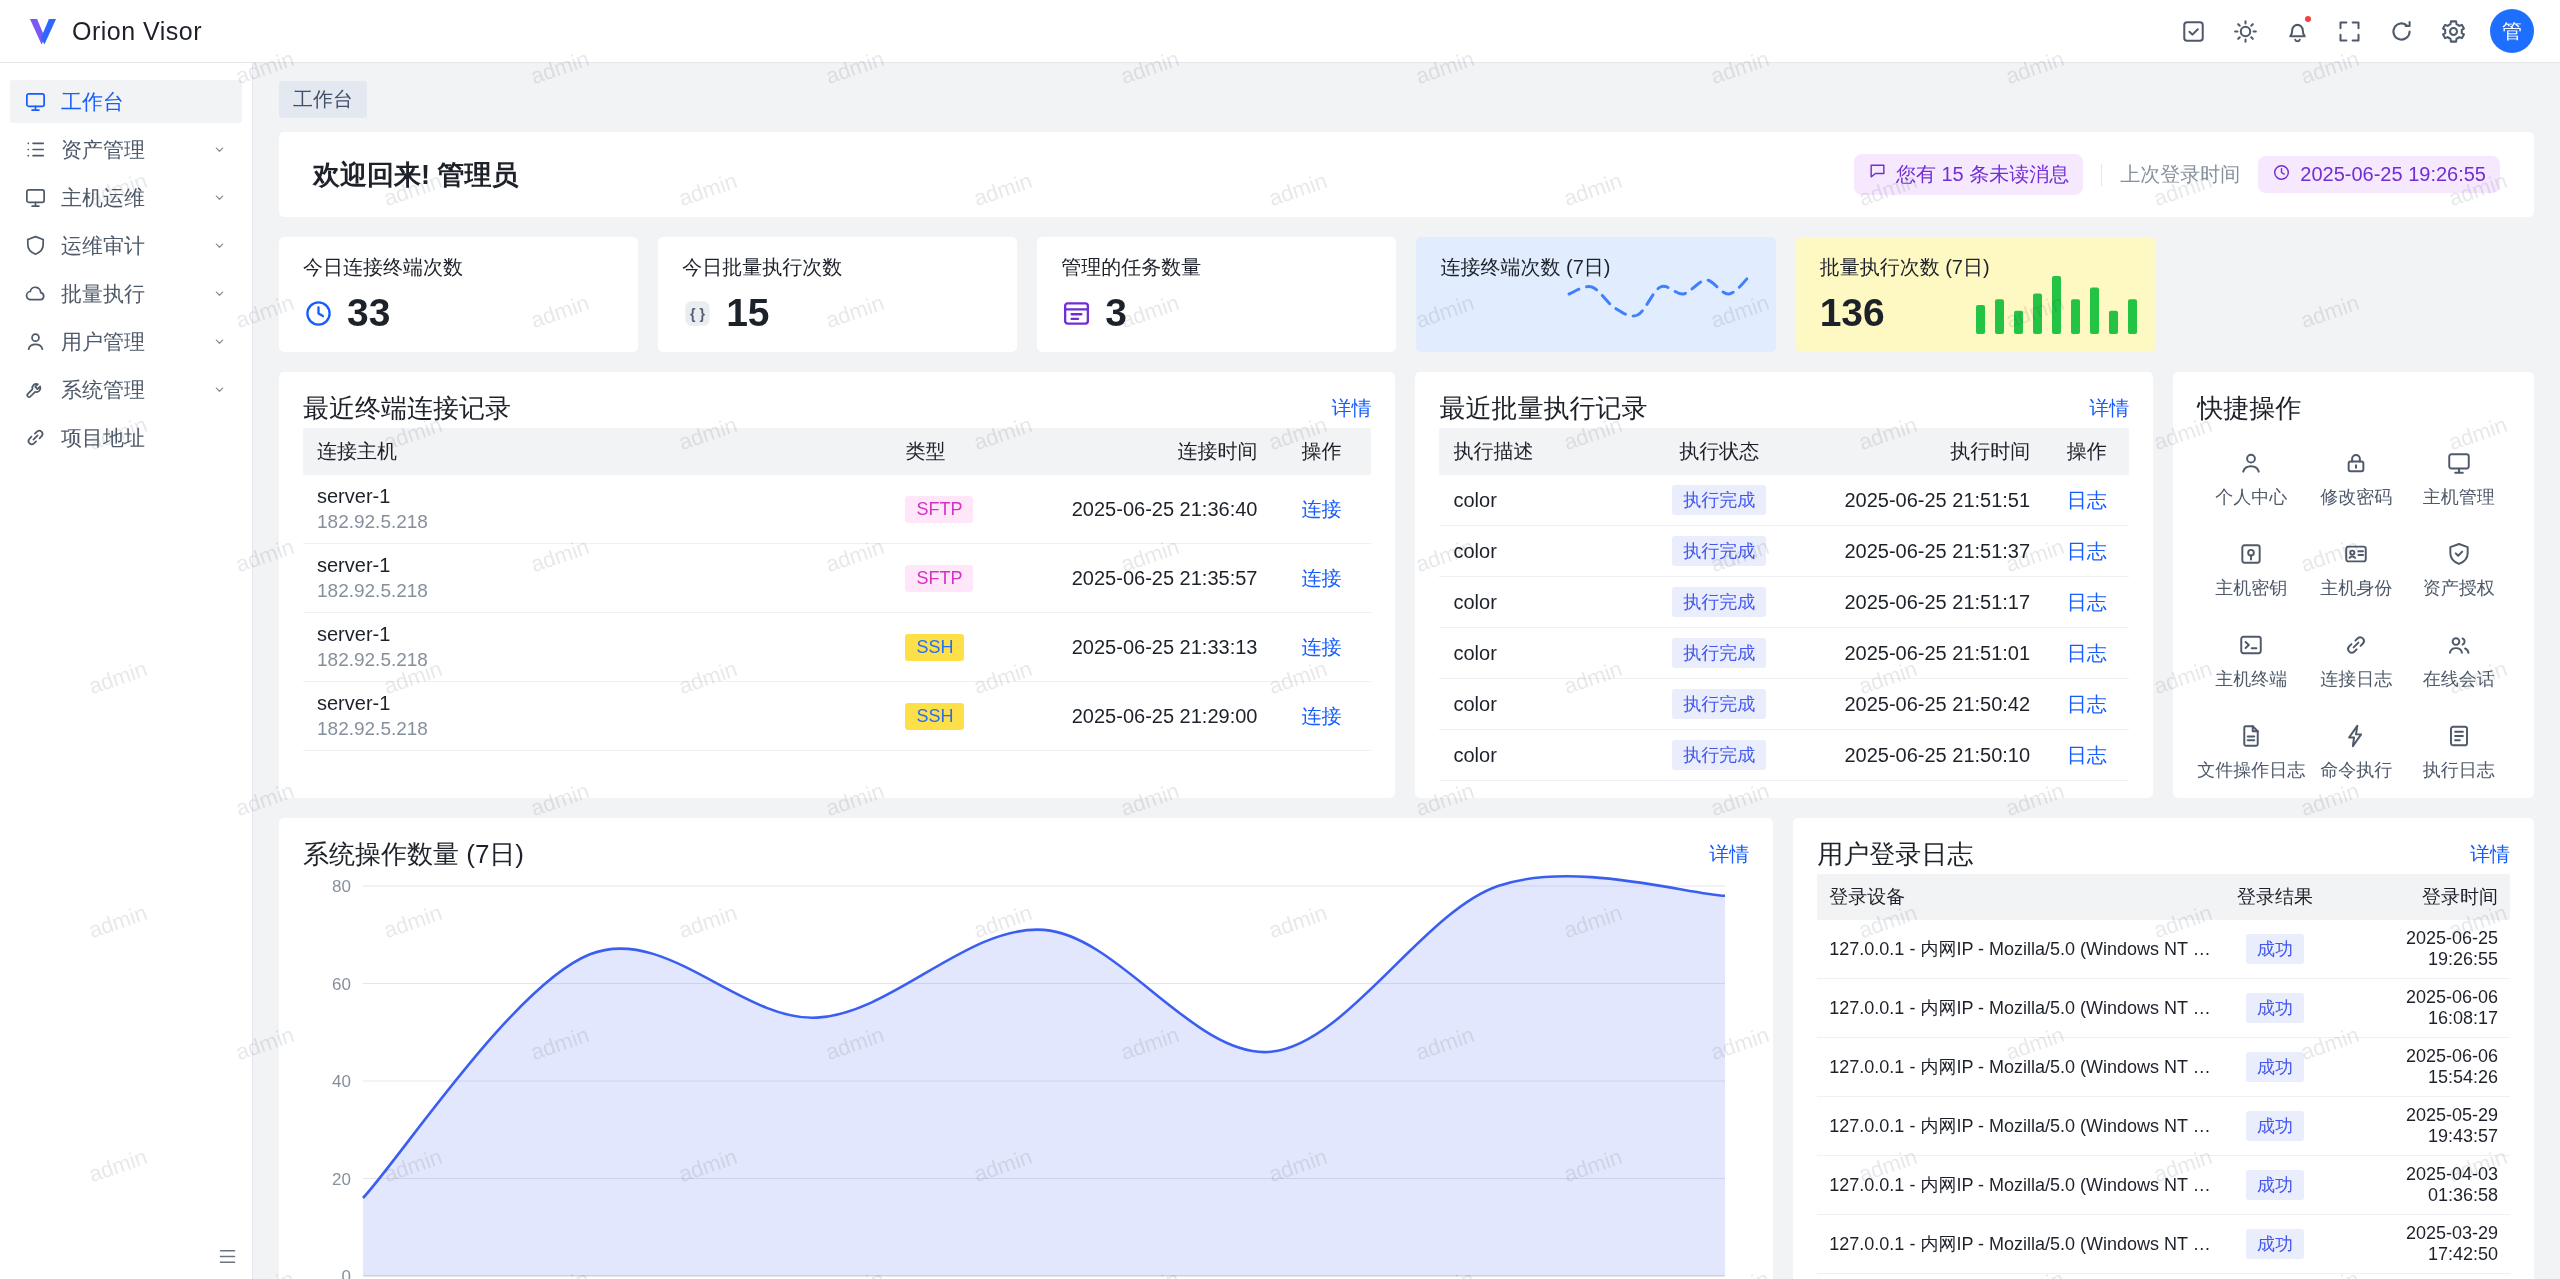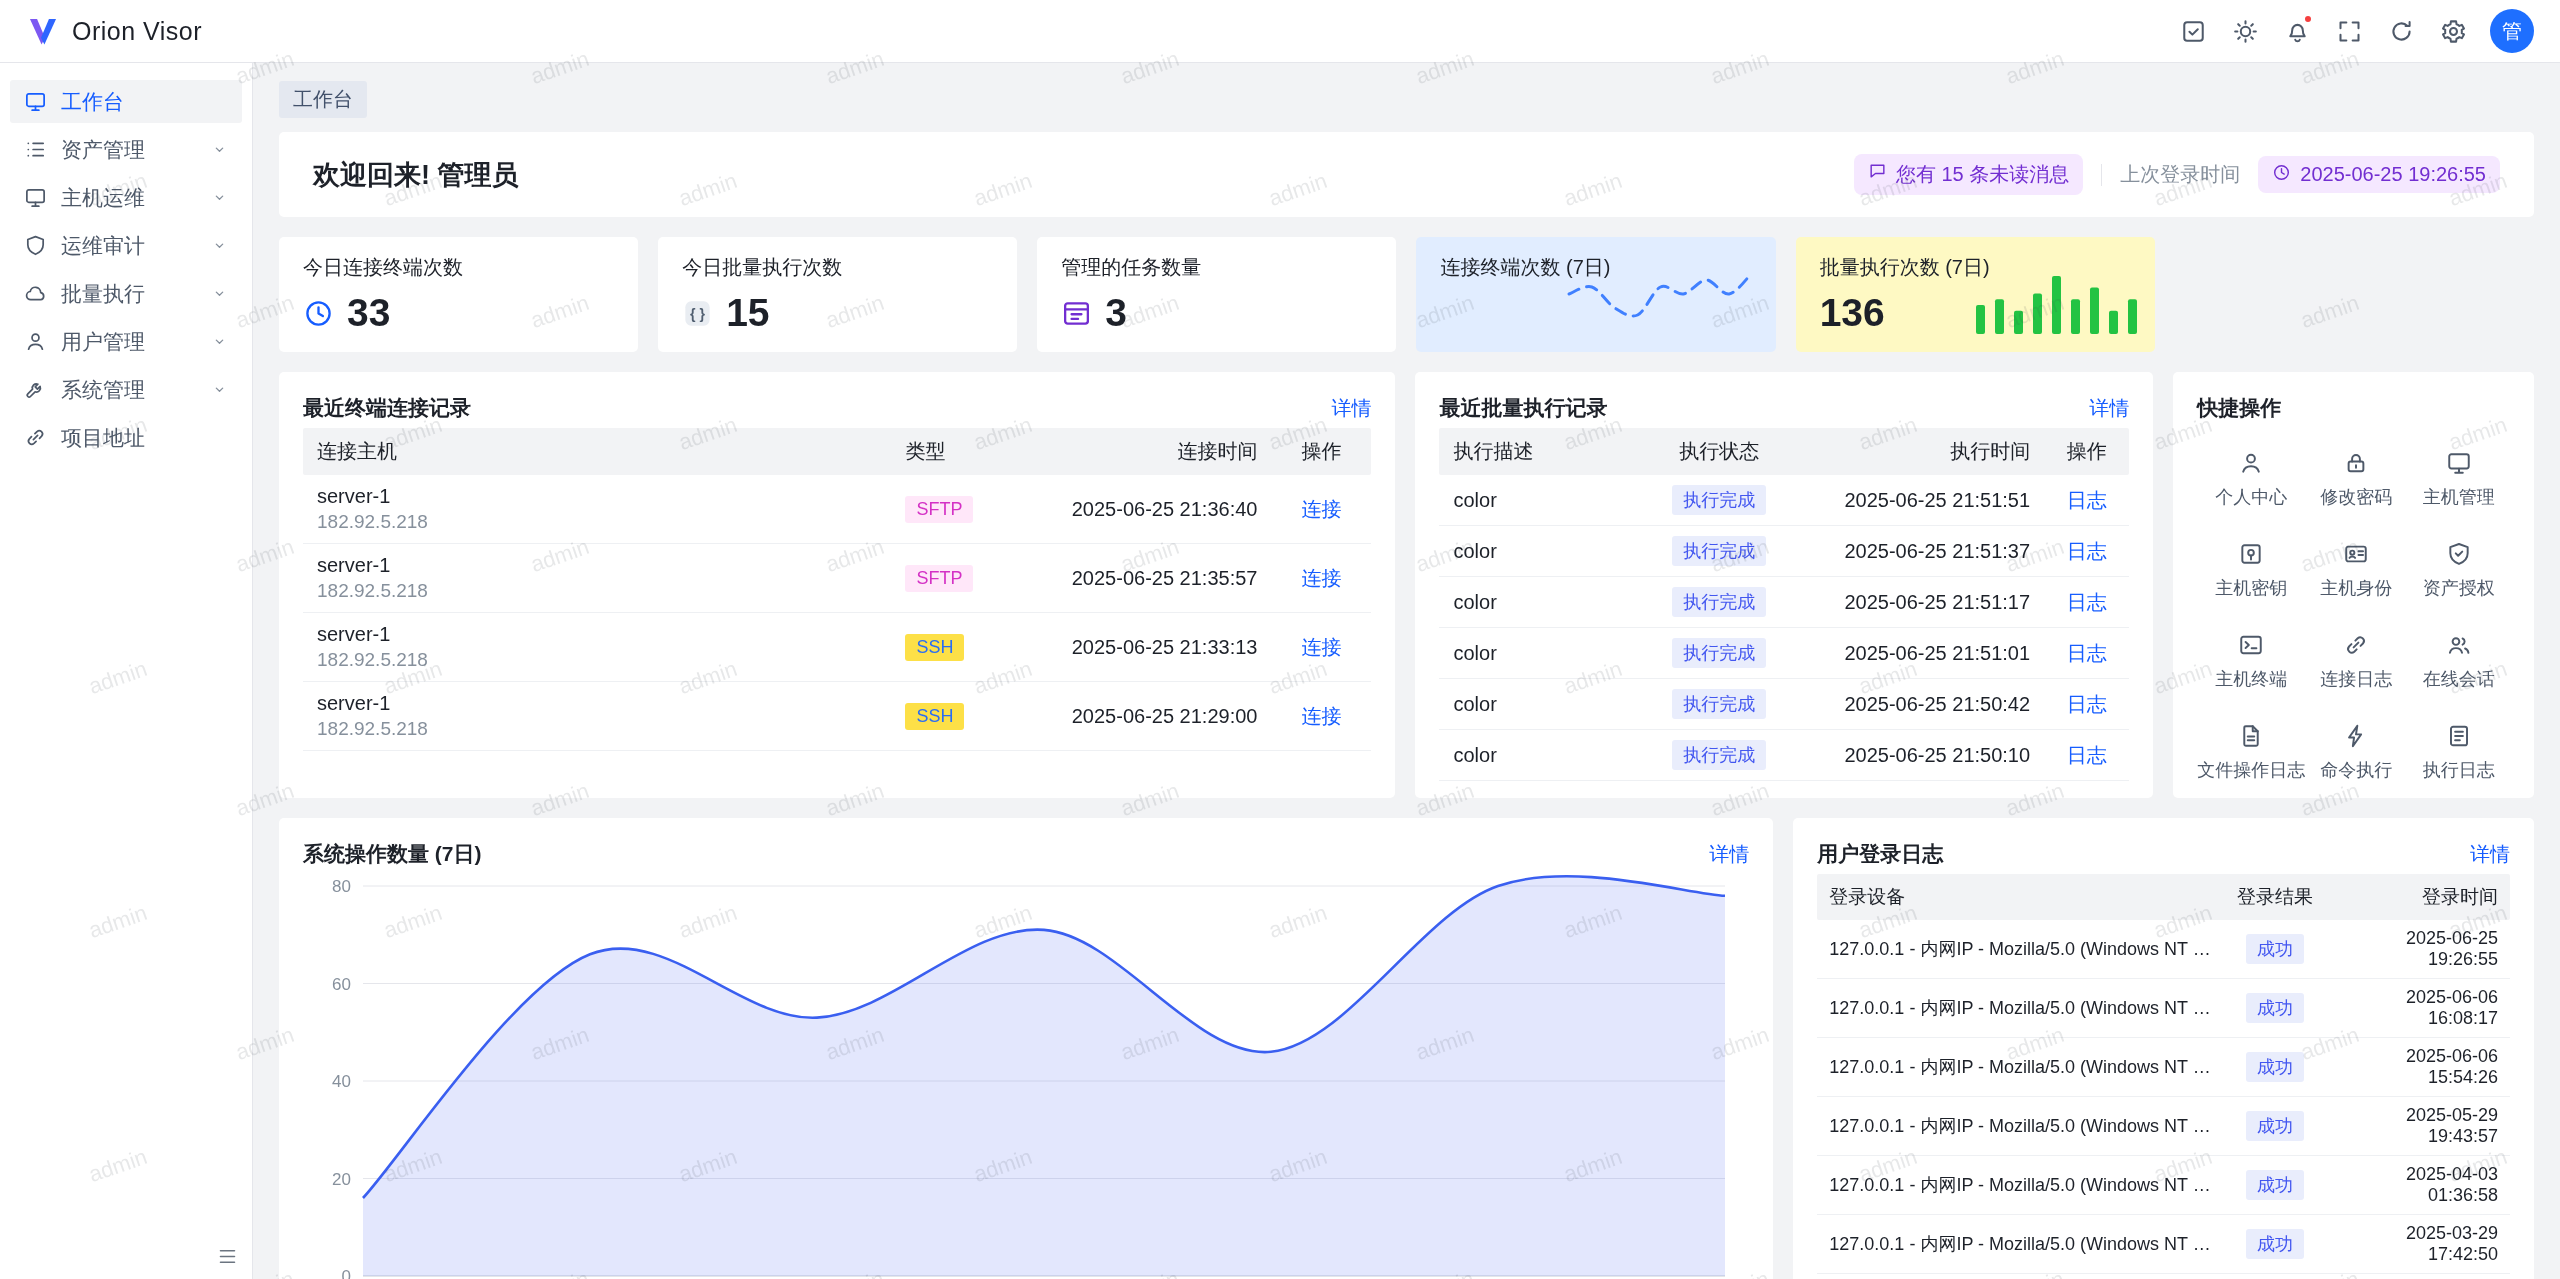--- a/index.html
+++ b/index.html
@@ -46,21 +46,21 @@
   .stat-card.blue{background:#e1edff}
   .stat-card.green{background:#fef9c3}
   .stat-label{font-size:20px;font-weight:500;color:#1d2129;white-space:nowrap}
   .stat-value-row{margin-top:10px;display:flex;align-items:center;gap:13px;font-size:39px;font-weight:600}
   .stat-value-row .icon svg{width:31px;height:31px}
   .spark{position:absolute;right:18px}
 
   
   .panel{background:#fff;border-radius:5px;padding:16px 24px;overflow:hidden}
   .panel-head{display:flex;justify-content:space-between;align-items:center;height:40px}
-  .panel-title{font-size:21px;font-weight:700}
+  .panel-title{font-size:26px;font-weight:400}
   .link{color:#165dff;font-size:20px;cursor:pointer;white-space:nowrap}
   .row2{margin-top:20px;display:grid;grid-template-columns:1120fr 740fr 362fr;gap:20px}
   .row3{margin-top:20px;display:grid;grid-template-columns:1497fr 742fr;gap:20px}
 
   .t-head{display:grid;background:#f2f3f5;font-size:20px;font-weight:500;color:#1d2129;border-radius:2px}
   .t-head>div{padding:10px 14px;white-space:nowrap}
   .t-row{display:grid;border-bottom:1px solid #eef0f3;font-size:20px;align-items:center}
   .t-row>div{padding:10px 14px;min-width:0}
   .cols-term{grid-template-columns:minmax(0,1fr) 115px 265px 100px}
   .cols-batch{grid-template-columns:minmax(0,1fr) 150px 250px 85px}

